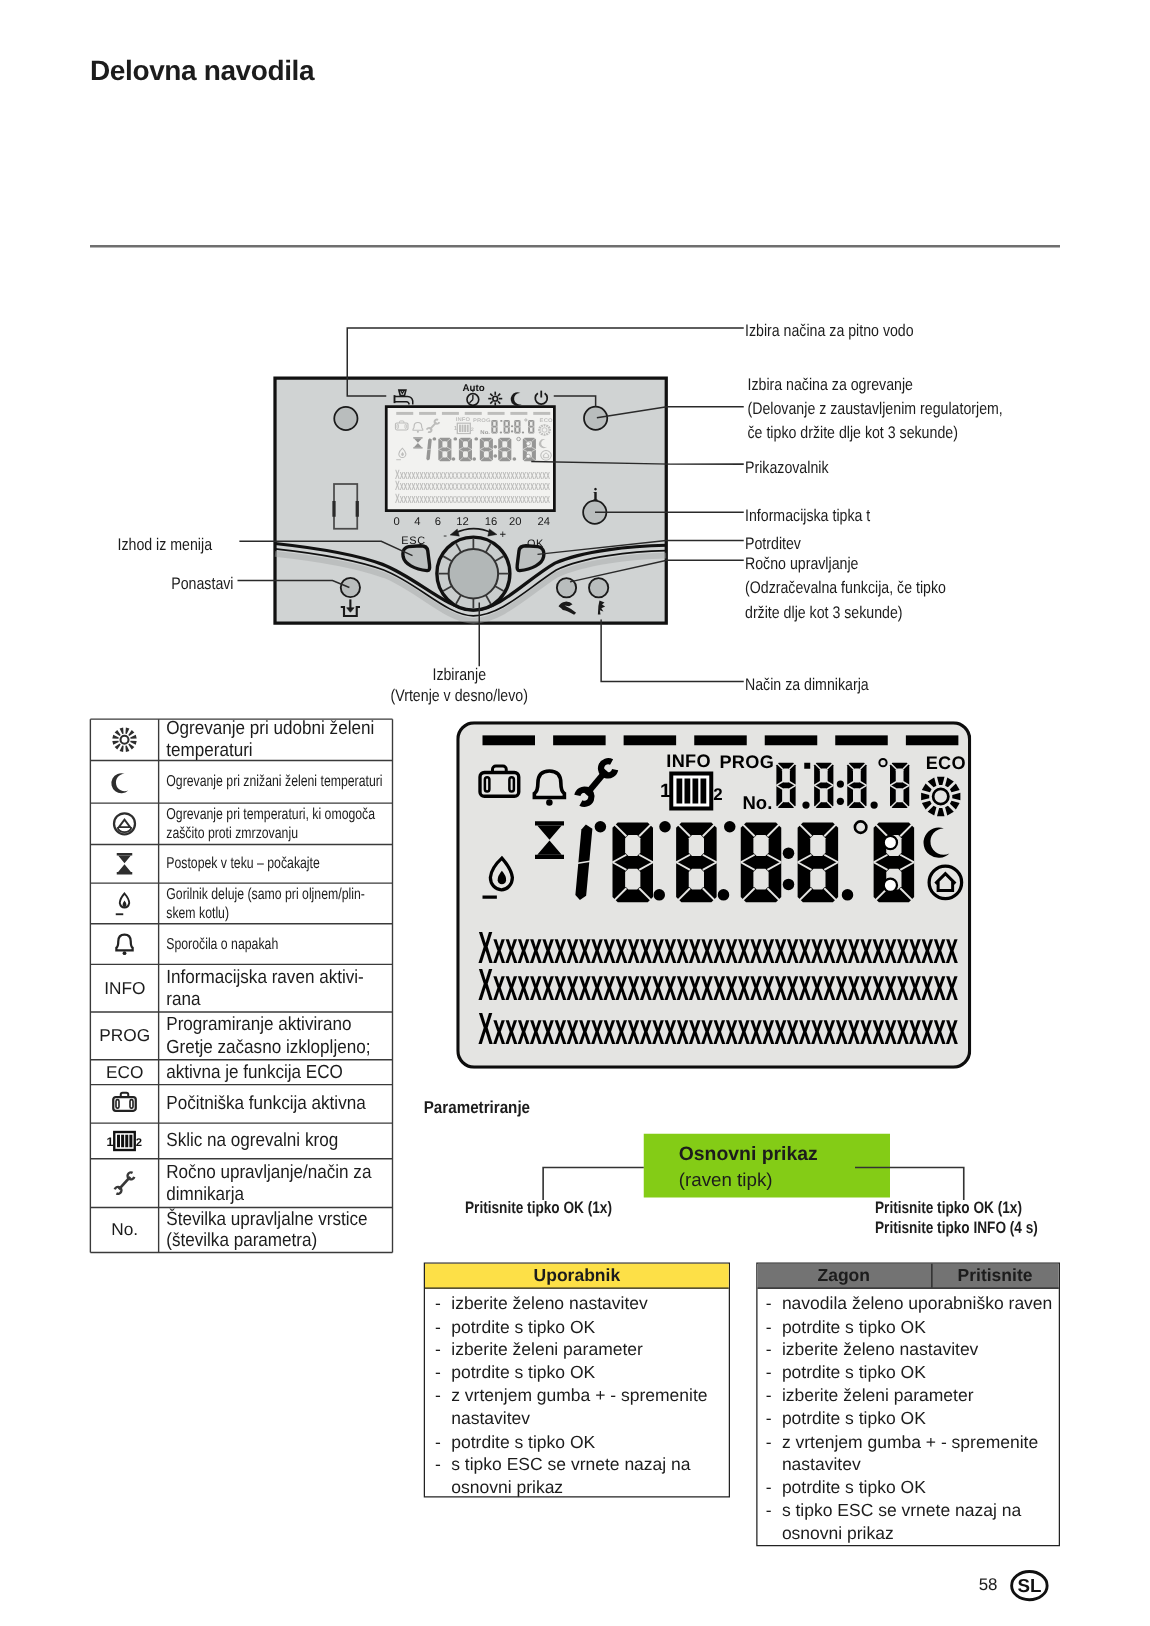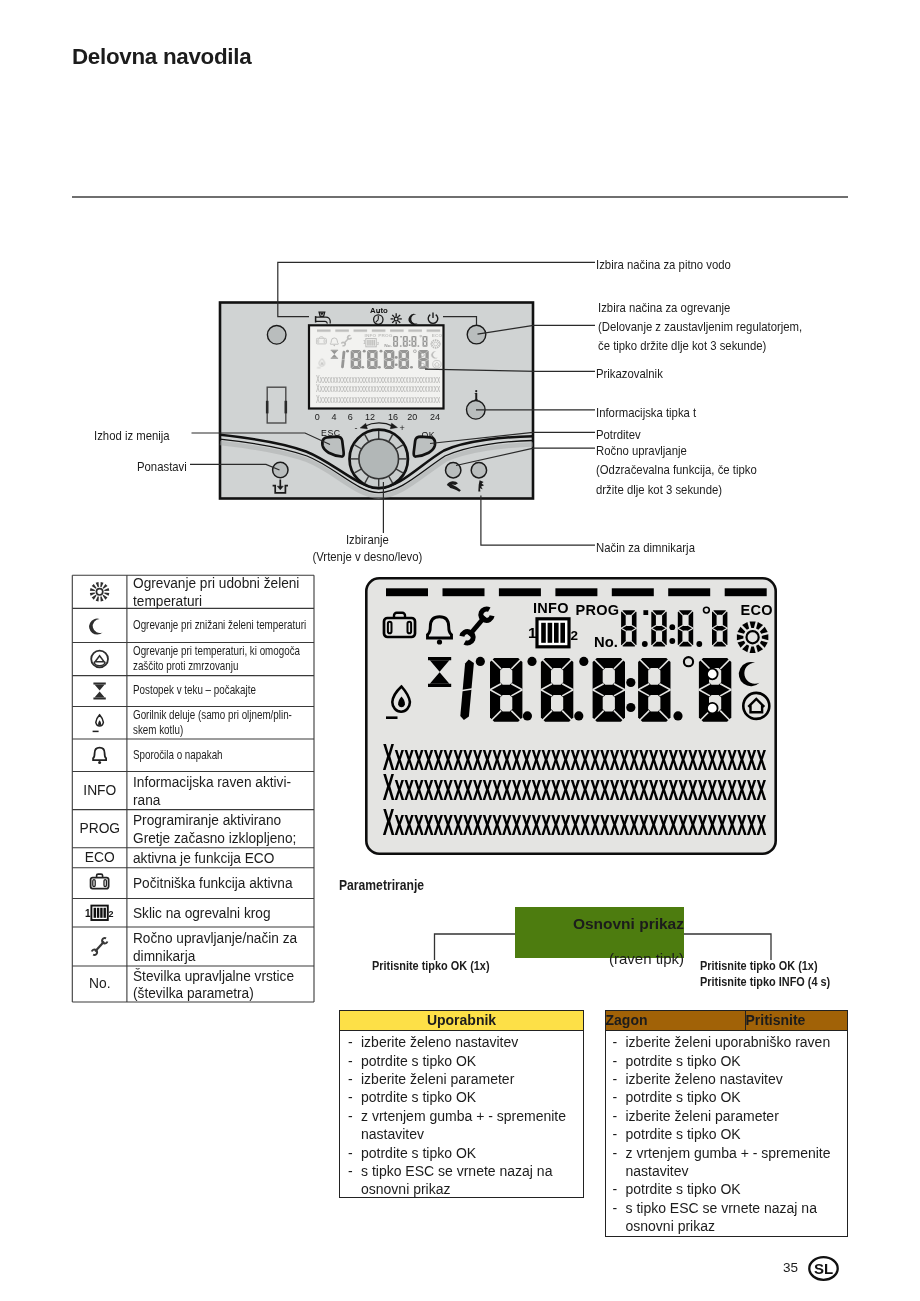--- a/index.html
+++ b/index.html
@@ -445,23 +445,23 @@
         <rect x="278.4" y="33.2" width="4.8" height="4.8" fill="#000"></rect>
         <circle cx="279.8" cy="67.0" r="2.9" fill="#000"></circle>
         <circle cx="307.3" cy="50.2" r="2.9" fill="#000"></circle>
         <circle cx="307.3" cy="64.0" r="2.9" fill="#000"></circle>
         <circle cx="334.3" cy="67.0" r="2.9" fill="#000"></circle>
         <circle cx="341.4" cy="33.1" r="2.9" fill="#e4e4e2" stroke="#000" stroke-width="1.6"></circle>
       </g>
     </svg>
 <div class="abs b" style="left:339px;top:878px;font-size:13.8px;transform:scaleX(0.88);transform-origin:0 0;white-space:nowrap;">Parametriranje</div>
 
-<div class="abs" style="left:515px;top:906.5px;width:169px;height:51.5px;background:#4d7c0f;text-align:right;">
+<div class="abs" style="left:515px;top:906.5px;width:169px;height:51.5px;background:#84cc16;text-align:left;padding-left:28px;">
   <div style="font-size:15.5px;font-weight:bold;margin-top:8px;">Osnovni prikaz</div>
-  <div style="font-size:15px;margin-top:17px;">(raven tipk)</div>
+  <div style="font-size:15px;margin-top:3px;">(raven tipk)</div>
 </div>
 
 <svg class="abs" style="left:330px;top:900px;" width="520" height="70" viewBox="0 0 520 70">
 <path d="M185,34 H104.5 V60 M354,34 H441 V60" fill="none" stroke="#333" stroke-width="1.3"></path>
 </svg>
 
 <div class="abs b" style="left:372px;top:958px;font-size:13.3px;transform:scaleX(0.82);transform-origin:0 0;white-space:nowrap;">Pritisnite tipko OK (1x)</div>
 <div class="abs b" style="left:700px;top:958px;font-size:13.3px;line-height:15.6px;transform:scaleX(0.82);transform-origin:0 0;white-space:nowrap;">Pritisnite tipko OK (1x)<br>Pritisnite tipko INFO (4 s)</div>
 
 <div class="abs" style="left:339px;top:1010px;width:243px;height:186px;border:1.4px solid #222;">
@@ -492,28 +492,28 @@
           <div class="t">potrdite s tipko OK</div>
         </div>
         <div class="row">
           <div class="d">-</div>
           <div class="t">s tipko ESC se vrnete nazaj na osnovni prikaz</div>
         </div>
       </div>
 </div>
 
 <div class="abs" style="left:604.5px;top:1010px;width:241px;height:224.5px;border:1.4px solid #222;">
-  <div style="height:18.6px;background:#a16207;border-bottom:1.4px solid #222;display:flex;font-weight:bold;font-size:14px;line-height:18.6px;text-align:left;">
+  <div style="height:18.6px;background:#737373;border-bottom:1.4px solid #222;display:flex;font-weight:bold;font-size:14px;line-height:18.6px;text-align:center;">
     <div style="flex:0 0 139px;border-right:1.4px solid #222;">Zagon</div>
         <div style="flex:1;">Pritisnite</div>
   </div>
   <div class="lst" style="padding:2.5px 4px 0 7px;">
         <div class="row">
           <div class="d">-</div>
-          <div class="t">izberite želeni uporabniško raven</div>
+          <div class="t">navodila želeno uporabniško raven</div>
         </div>
         <div class="row">
           <div class="d">-</div>
           <div class="t">potrdite s tipko OK</div>
         </div>
         <div class="row">
           <div class="d">-</div>
           <div class="t">izberite želeno nastavitev</div>
         </div>
         <div class="row">
@@ -536,18 +536,18 @@
           <div class="d">-</div>
           <div class="t">potrdite s tipko OK</div>
         </div>
         <div class="row">
           <div class="d">-</div>
           <div class="t">s tipko ESC se vrnete nazaj na osnovni prikaz</div>
         </div>
       </div>
 </div>
 
-<div class="abs" style="left:776px;top:1260px;width:22px;text-align:right;font-size:13.5px;">35</div>
+<div class="abs" style="left:776px;top:1260px;width:22px;text-align:right;font-size:13.5px;">58</div>
 
 <svg class="abs" style="left:806px;top:1254px;" width="36" height="30" viewBox="0 0 36 30">
 <ellipse cx="17.5" cy="14.5" rx="14.2" ry="11.3" fill="none" stroke="#111" stroke-width="2.3"></ellipse>
 <text x="17.5" y="19.8" text-anchor="middle" font-family="Liberation Sans,sans-serif" font-weight="bold" font-size="15" fill="#111">SL</text>
 </svg>
 </div>
 </body></html>

